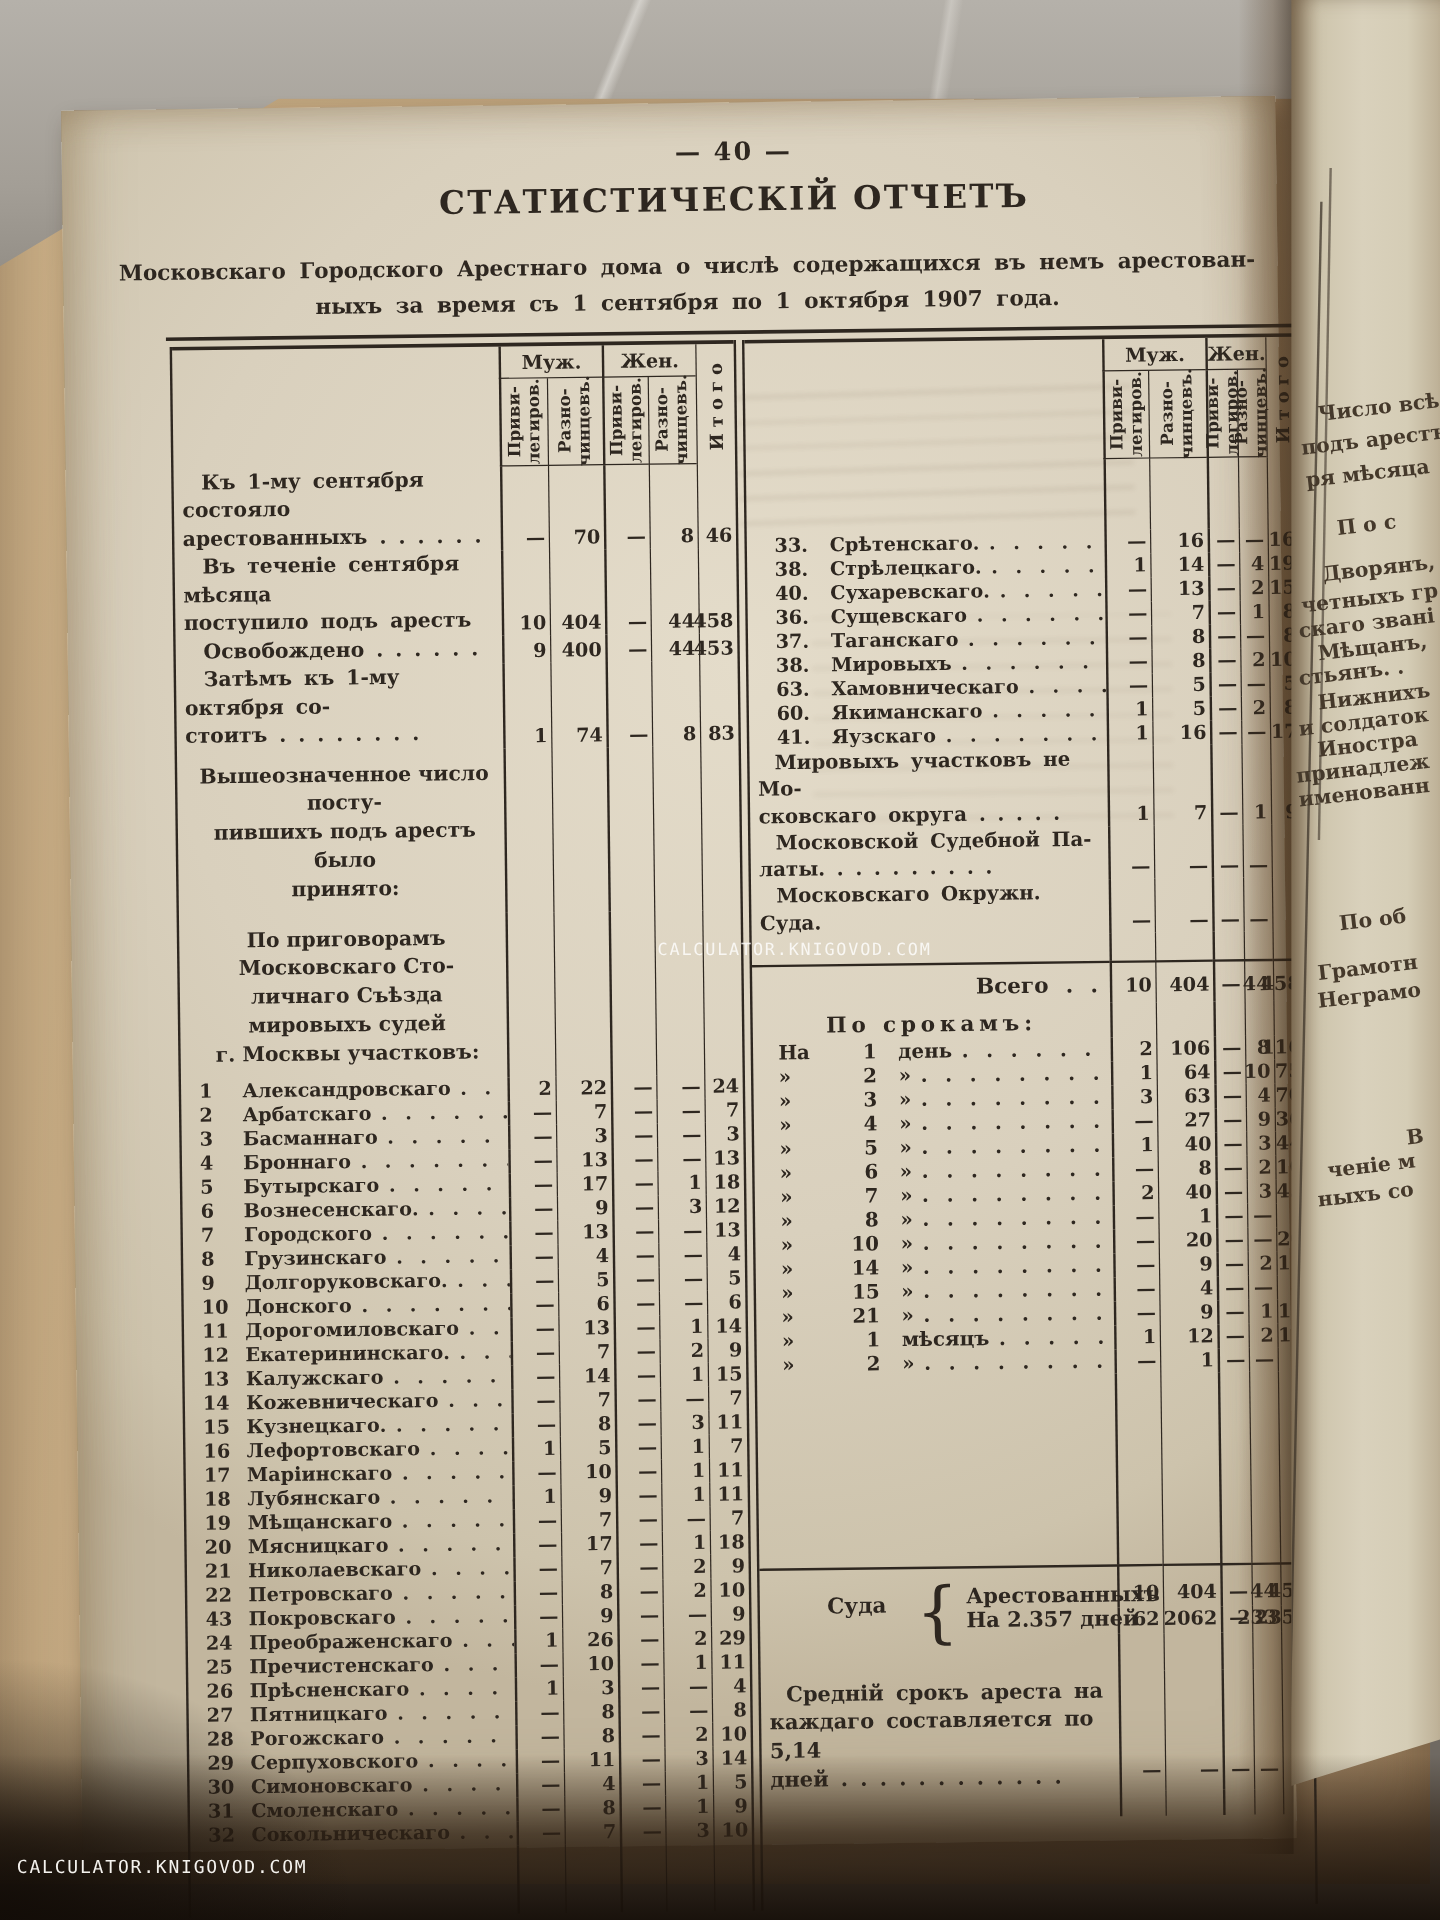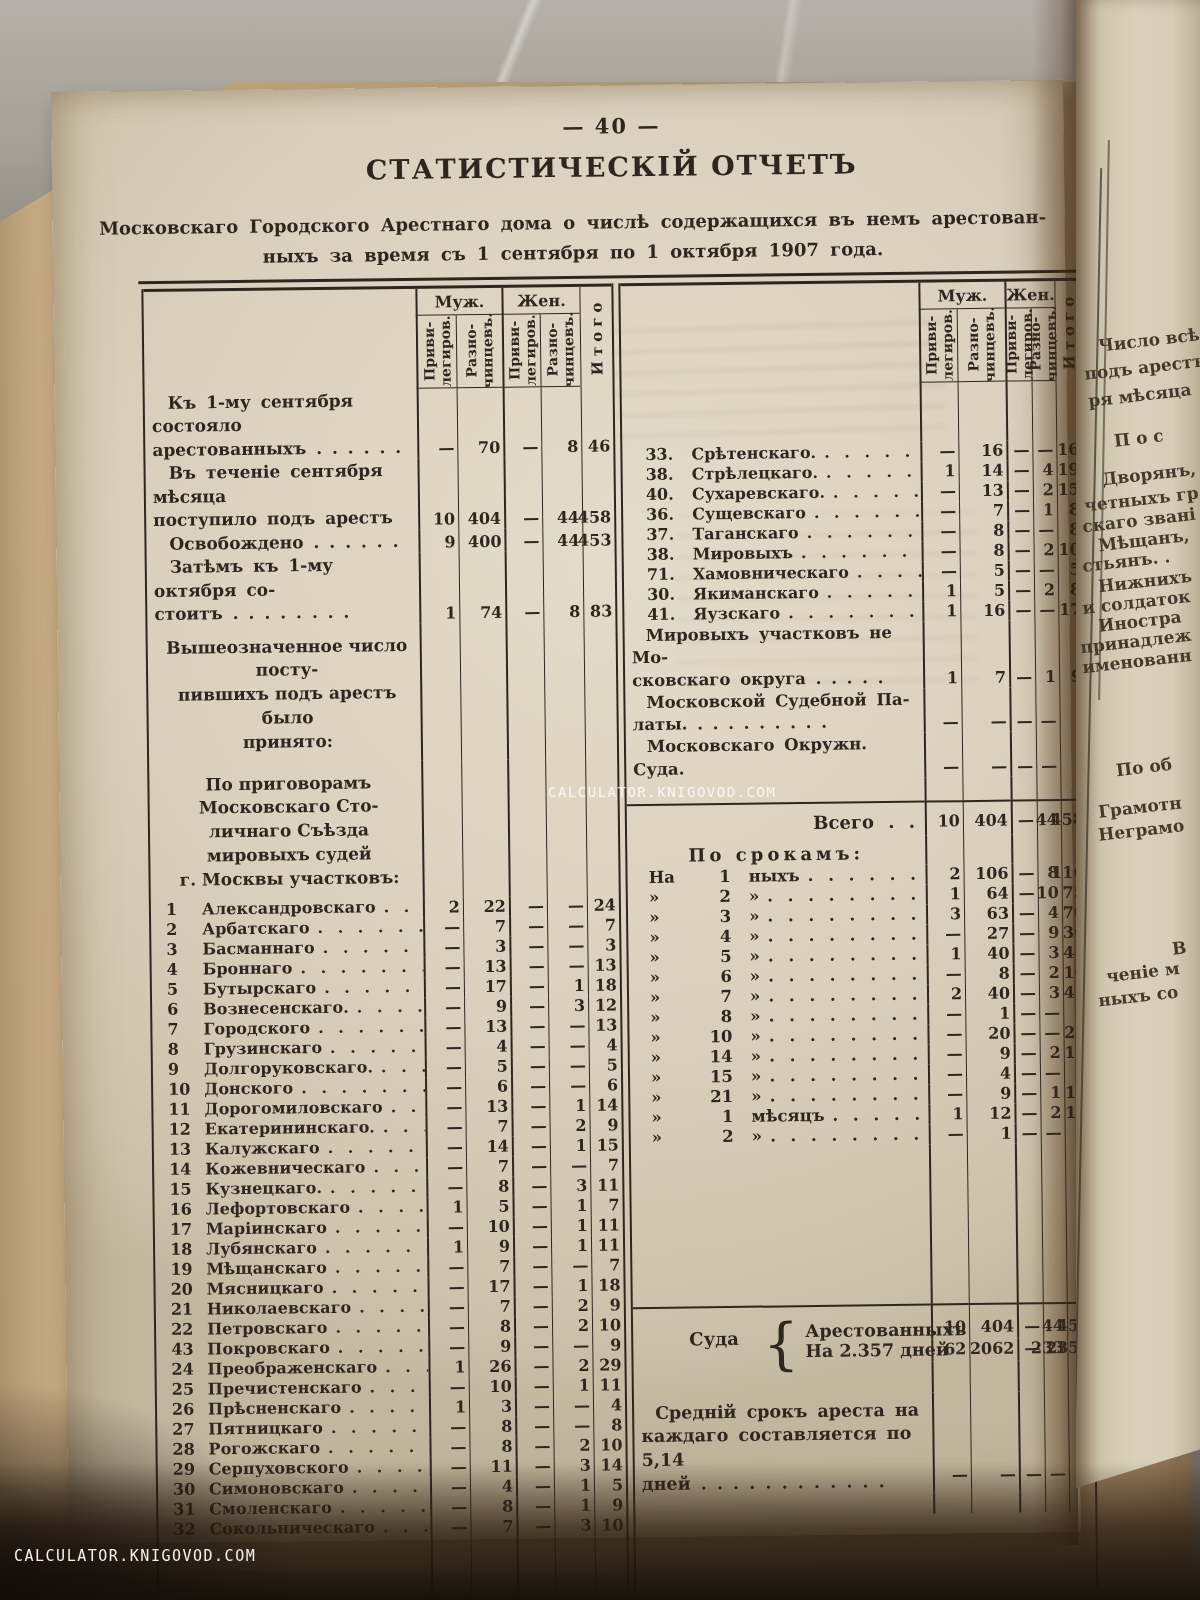--- a/index.html
+++ b/index.html
@@ -728,32 +728,32 @@
                 <span class="dname">Мировыхъ</span>
                 <span class="leader">. . . . . . . . . . . . . . . . . . . .</span>
               </div>
               <div class="v b1" style="align-items:center">—</div>
               <div class="v b2" style="align-items:center">8</div>
               <div class="v b3" style="align-items:center">—</div>
               <div class="v b4" style="align-items:center">2</div>
               <div class="v b5" style="align-items:center">10</div>
 
               <div class="lab" style="display:flex;align-items:baseline;font-size:16px;line-height:19.6px;height:19.6px;overflow:hidden;">
-                <span class="dnum">71.</span>
+                <span class="dnum">63.</span>
                 <span class="dname">Хамовническаго</span>
                 <span class="leader">. . . . . . . . . . . . . . . . . . . .</span>
               </div>
               <div class="v b1" style="align-items:center">—</div>
               <div class="v b2" style="align-items:center">5</div>
               <div class="v b3" style="align-items:center">—</div>
               <div class="v b4" style="align-items:center">—</div>
               <div class="v b5" style="align-items:center">5</div>
 
               <div class="lab" style="display:flex;align-items:baseline;font-size:16px;line-height:19.6px;height:19.6px;overflow:hidden;">
-                <span class="dnum">30.</span>
+                <span class="dnum">60.</span>
                 <span class="dname">Якиманскаго</span>
                 <span class="leader">. . . . . . . . . . . . . . . . . . . .</span>
               </div>
               <div class="v b1" style="align-items:center">1</div>
               <div class="v b2" style="align-items:center">5</div>
               <div class="v b3" style="align-items:center">—</div>
               <div class="v b4" style="align-items:center">2</div>
               <div class="v b5" style="align-items:center">8</div>
 
               <div class="lab" style="display:flex;align-items:baseline;font-size:16px;line-height:19.6px;height:19.6px;overflow:hidden;">
@@ -819,21 +819,21 @@
             <div class="v b3"></div>
             <div class="v b4"></div>
             <div class="v b5"></div>
           </div>
 
           <div class="gR">
 
               <div class="lab" style="display:flex;align-items:baseline;font-size:16.5px;line-height:20px;height:20px;overflow:hidden;">
                 <span class="tp">На</span>
                 <span class="tn">1</span>
-                <span class="tu">ныхъ</span>
+                <span class="tu">день</span>
                 <span class="leader">. . . . . . . . . . . . . . . . . . . .</span>
               </div>
               <div class="v b1" style="align-items:center">2</div>
               <div class="v b2" style="align-items:center">106</div>
               <div class="v b3" style="align-items:center">—</div>
               <div class="v b4" style="align-items:center">8</div>
               <div class="v b5" style="align-items:center">116</div>
 
               <div class="lab" style="display:flex;align-items:baseline;font-size:16.5px;line-height:20px;height:20px;overflow:hidden;">
                 <span class="tp">»</span>

